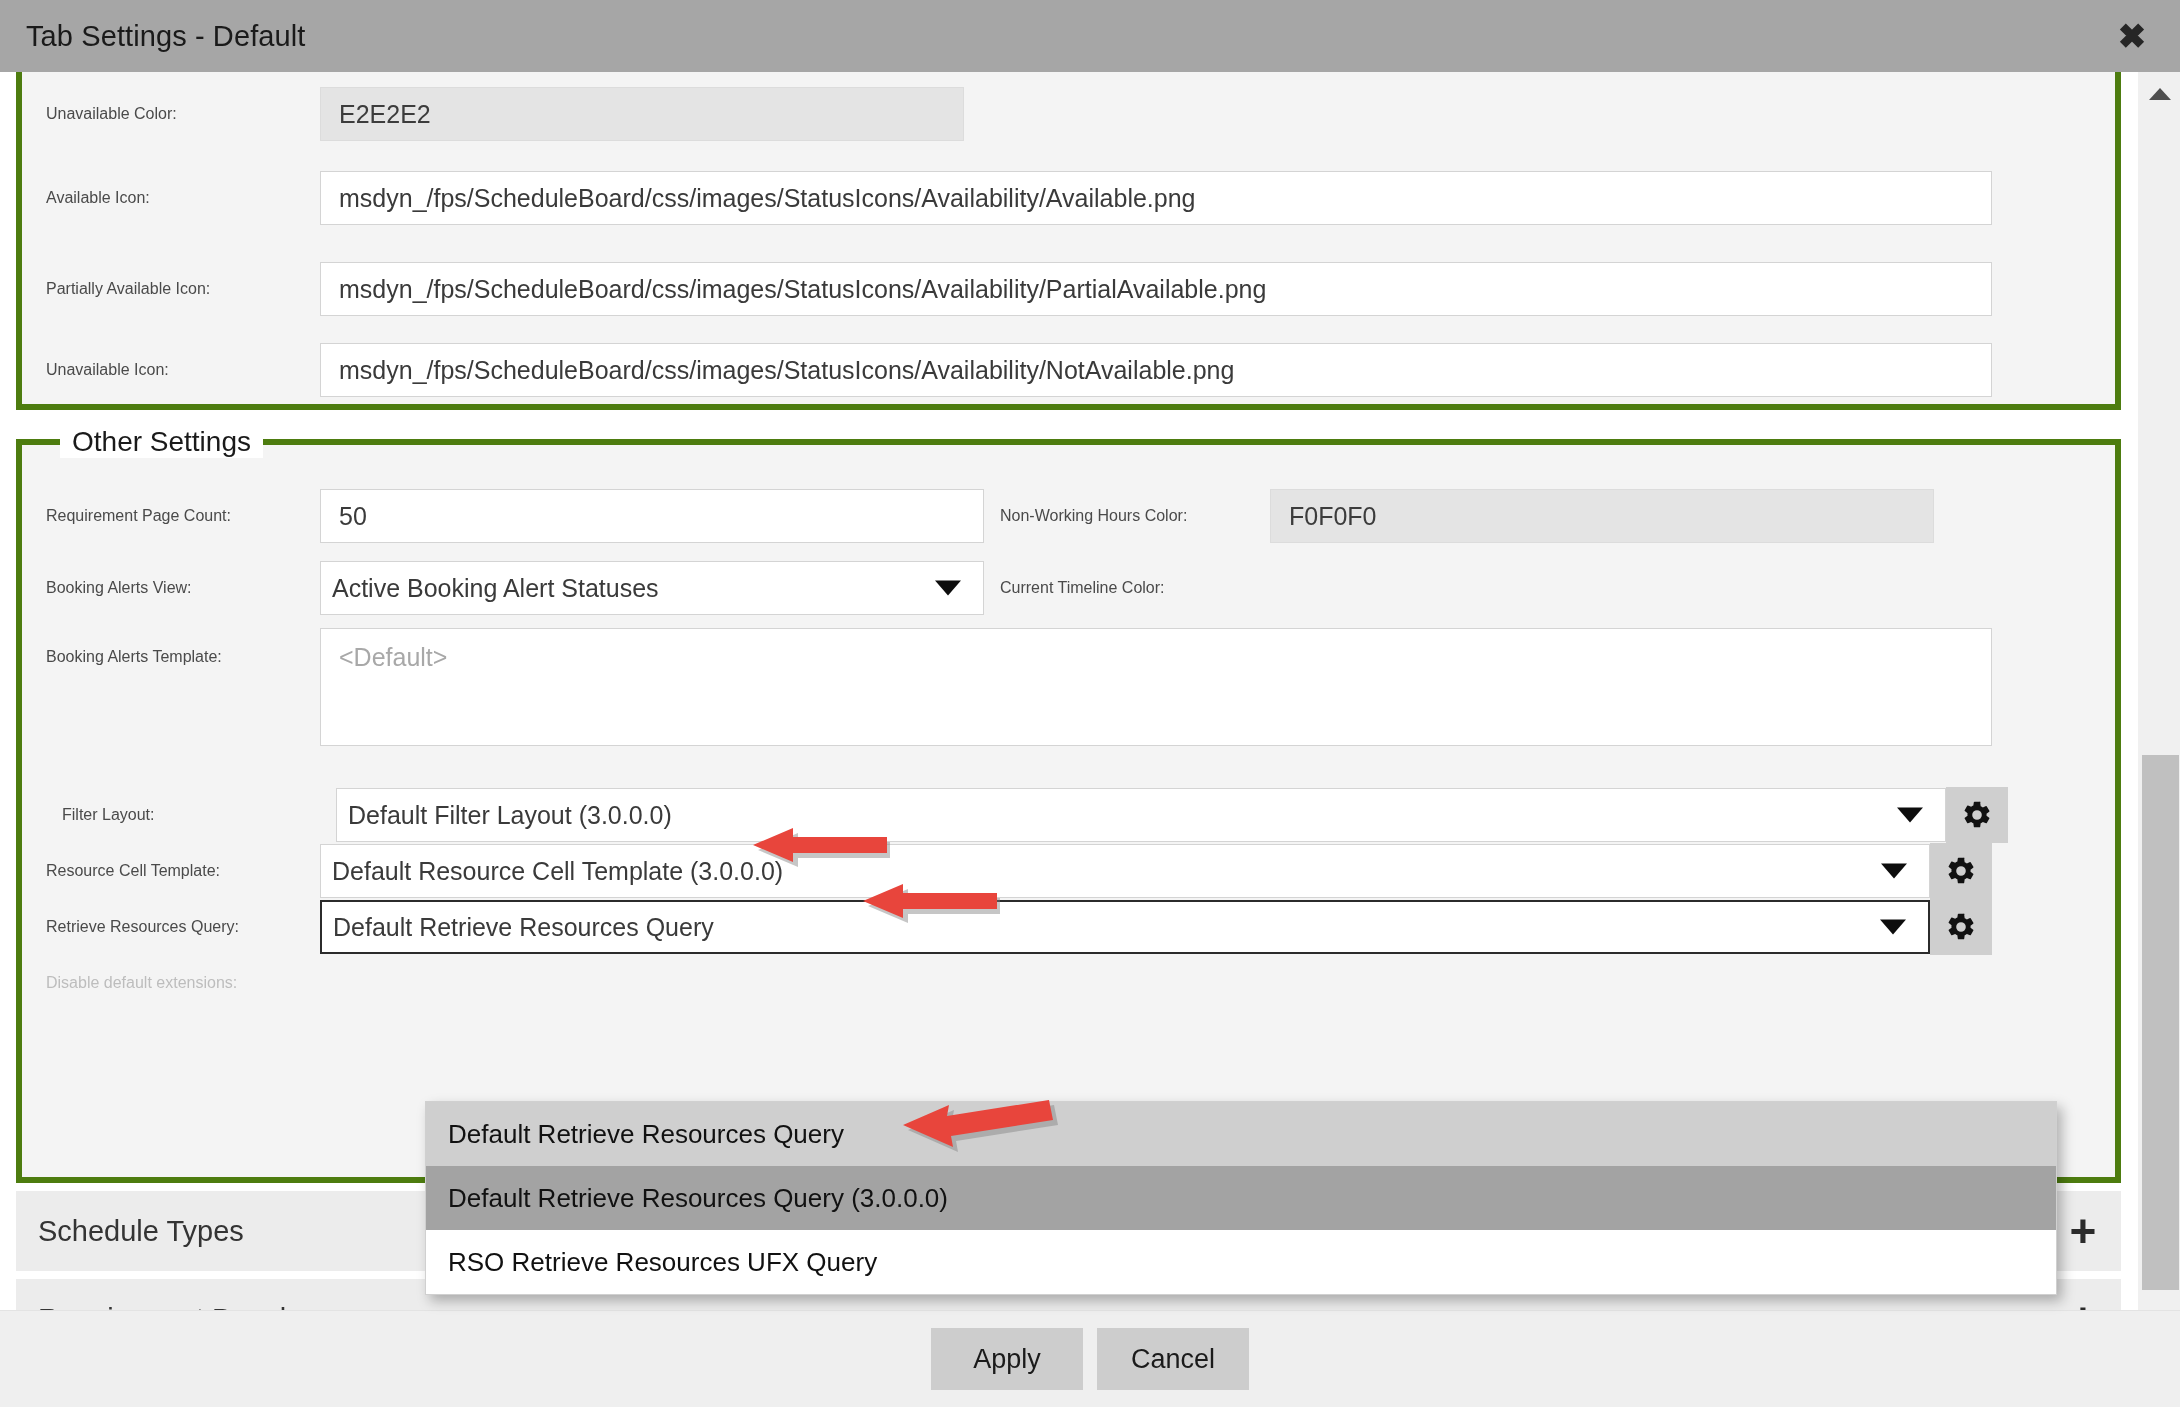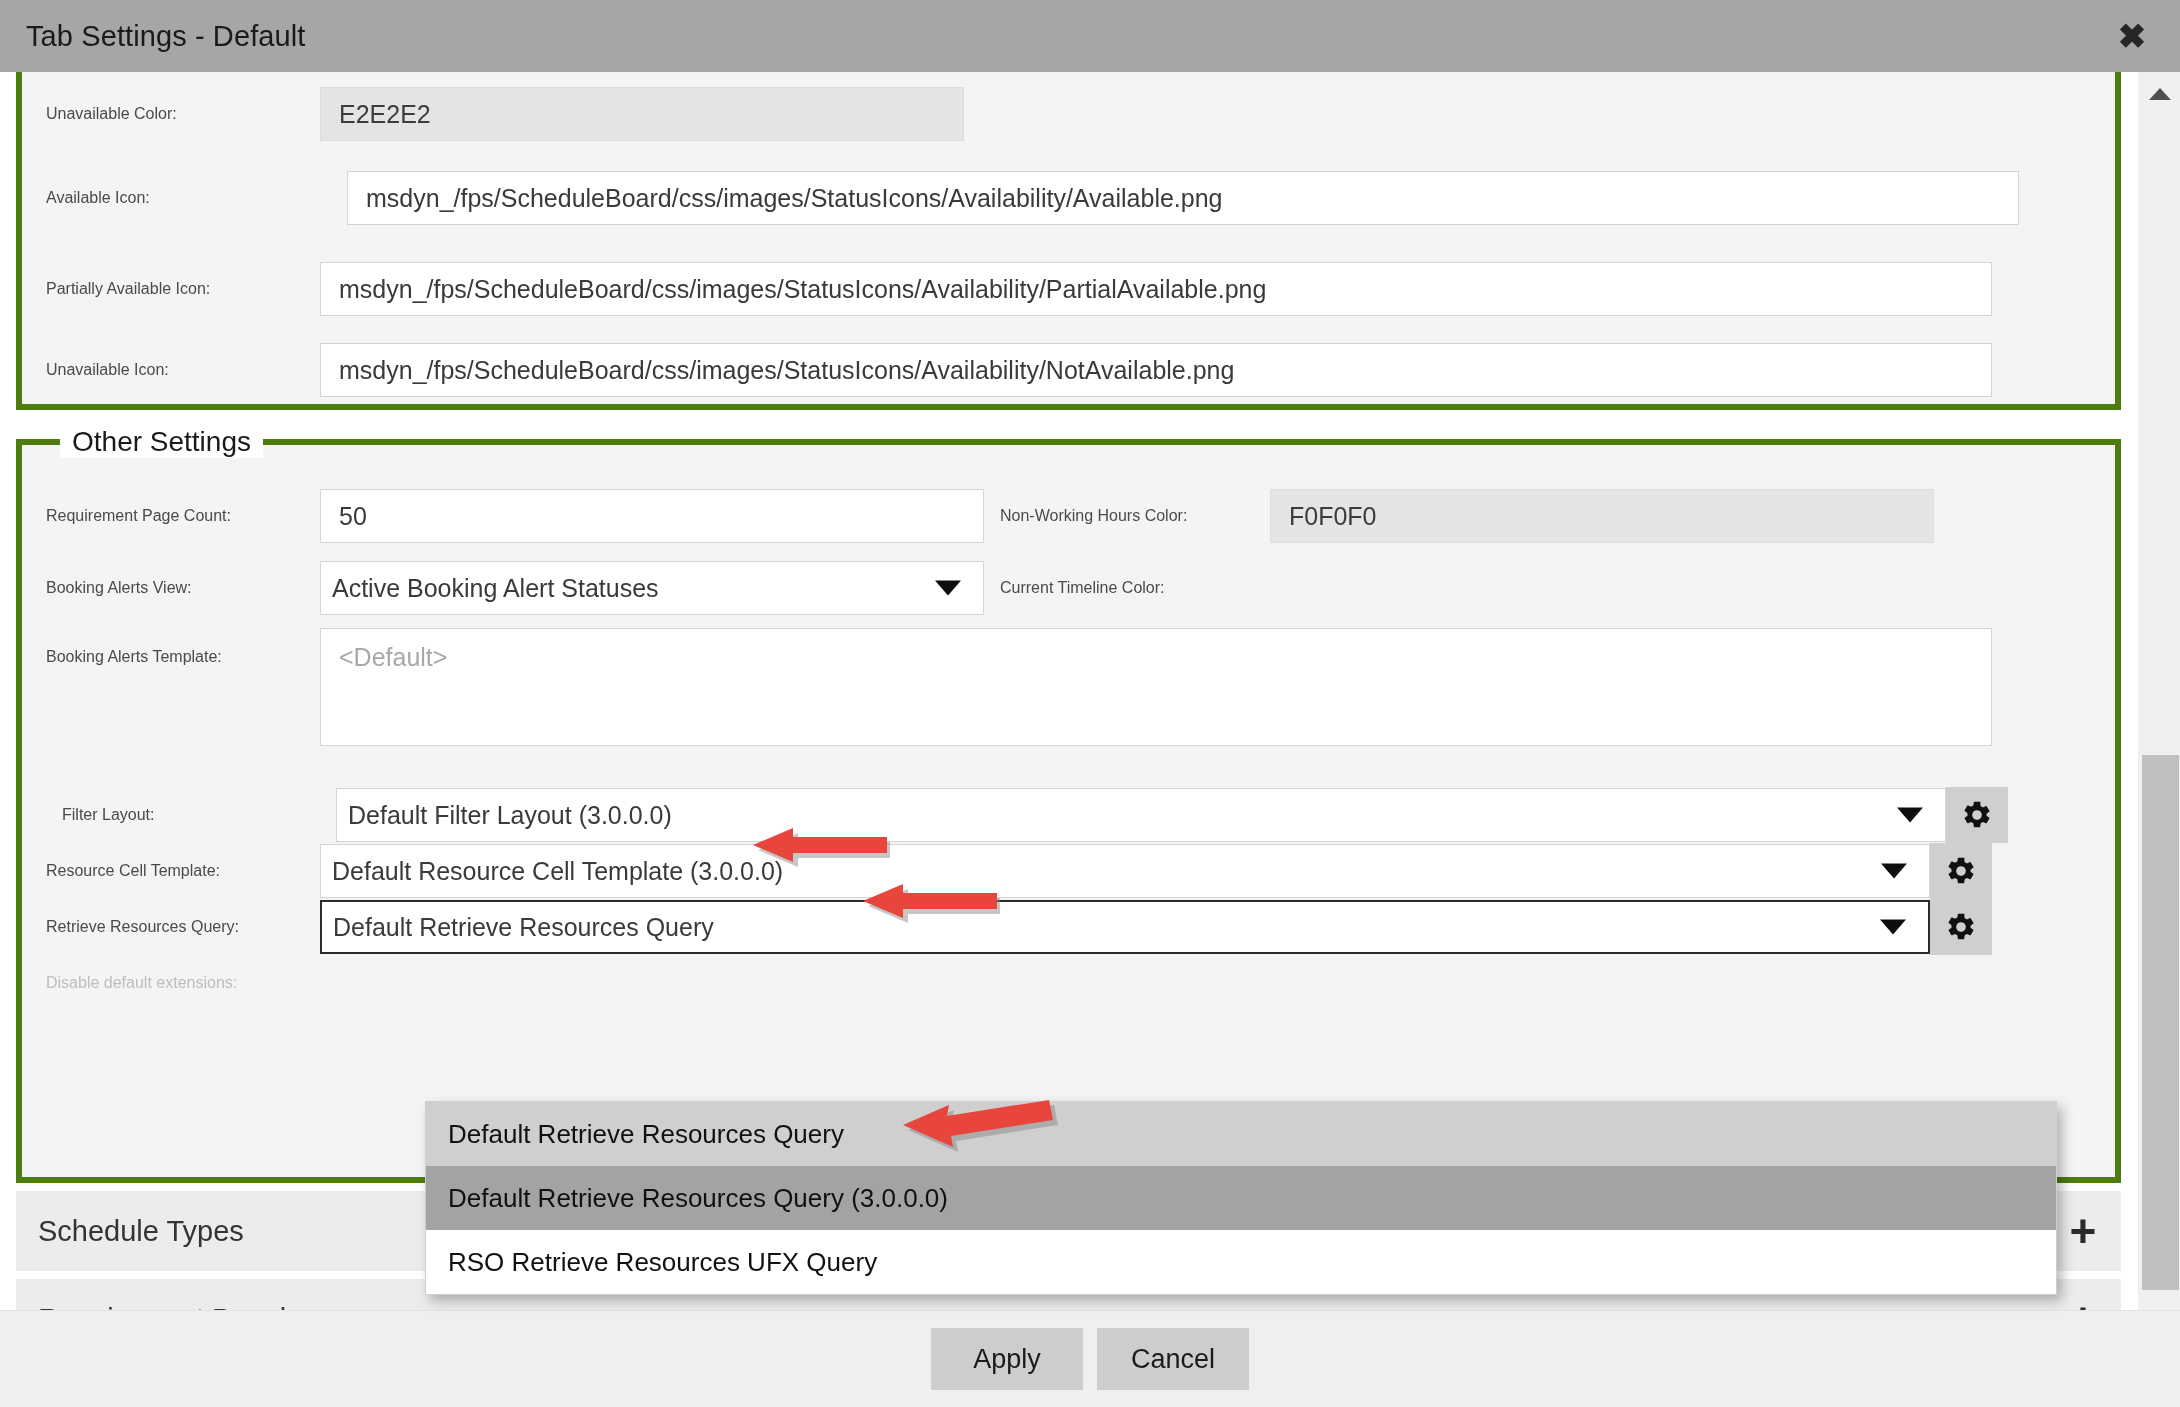--- a/index.html
+++ b/index.html
@@ -280,21 +280,21 @@
   <div class="body-area">
     <div class="content-pane">
 
       <div class="group group-top">
 
         <div class="row" style="left:0; top:0; width:2103px; height:84px;">
           <div class="label" style="width:290px; margin-left:24px;">Unavailable Color:</div>
           <div class="field readonly" style="width:644px; margin-left:-16px;">E2E2E2</div>
         </div>
 
-        <div class="row" style="left:0; top:84px; width:2103px; height:84px;gap:27px;">
+        <div class="row" style="left:0; top:84px; width:2103px; height:84px;">
           <div class="label" style="width:290px; margin-left:24px;">Available Icon:</div>
           <div class="field" style="width:1672px; margin-left:-16px;">msdyn_/fps/ScheduleBoard/css/images/StatusIcons/Availability/Available.png</div>
         </div>
 
         <div class="row" style="left:0; top:175px; width:2103px; height:84px;">
           <div class="label" style="width:290px; margin-left:24px;">Partially Available Icon:</div>
           <div class="field" style="width:1672px; margin-left:-16px;">msdyn_/fps/ScheduleBoard/css/images/StatusIcons/Availability/PartialAvailable.png</div>
         </div>
 
         <div class="row" style="left:0; top:256px; width:2103px; height:84px;">

